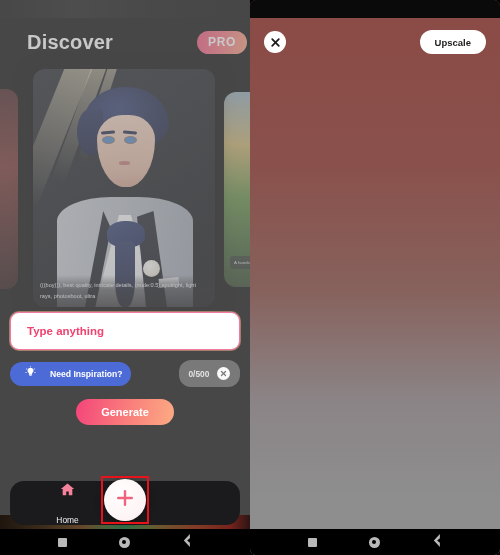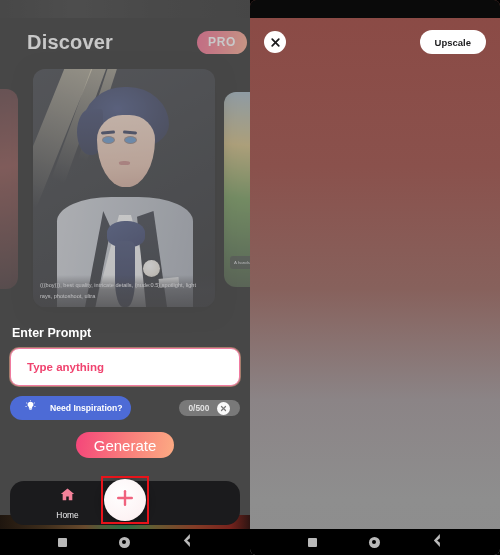--- a/index.html
+++ b/index.html
@@ -86,35 +86,35 @@
   .l-body { position:absolute; left:0; top:312px; width:250px; z-index:4; padding:0 10px; }
   .sec-label { color:#fff; font-size:12.5px; font-weight:bold; margin:14px 0 8px 2px; }
   .prompt-box { height:38px; border-radius:9px; background:#ffffff;
                 border:1.4px solid #f07aa0; box-shadow:0 0 0 1px rgba(245,170,140,.55);
                 display:flex; align-items:center; padding:0 16px; }
   .prompt-ph { color:#f0436f; font-size:11.5px; font-weight:bold; }
   .row2 { display:flex; align-items:center; margin-top:10px;gap:48px; }
   .insp-btn { width:136px; height:24px; border-radius:12px; background:#4d6bd6;
               display:flex; align-items:center; padding-left:14px; }
   .insp-btn .lbl { color:#fff; font-size:8.6px; font-weight:bold; margin-left:13px; }
-  .count-pill { margin-left:auto; width:70px; height:16px; border-radius:12px;
+  .count-pill { margin-left:auto; width:70px; height:27px; border-radius:12px;
                 background:rgba(190,190,190,.42); display:flex; align-items:center;
                 justify-content:center; }
   .count-pill .num { color:#e2e2e2; font-size:8.4px; font-weight:bold; }
   .x-btn { width:13px; height:13px; border-radius:50%; background:#fafafa; margin-left:8px;
            display:flex; align-items:center; justify-content:center; }
   .gen-btn { margin:12px auto 0; width:98px; height:26px; border-radius:14px;
              background:linear-gradient(100deg,#f4457a 0%,#f97b7b 50%,#fcab83 100%);
              display:flex; align-items:center; justify-content:center; }
-  .gen-btn span { color:#fff; font-size:15px; font-weight:normal; }
+  .gen-btn span { color:#fff; font-size:11px; font-weight:bold; }
 
   
   .tabbar { position:absolute; left:10px; bottom:30px; width:230px; height:44px;
             background:#1b1b1d; border-radius:14px; z-index:6; display:flex; }
-  .tab { flex:1; display:flex; flex-direction:column; align-items:center; justify-content:center; gap:3px; }
+  .tab { flex:1; display:flex; flex-direction:column; align-items:center; justify-content:space-between; gap:3px; }
   .tab .tl { color:#f0f0f2; font-size:8.4px; }
   .fab { position:absolute; left:50%; bottom:34px; transform:translateX(-50%);
          width:42px; height:42px; border-radius:50%;
          background:radial-gradient(circle at 40% 35%,#fff 0%,#fdf3f4 70%,#f6e2e4 100%);
          box-shadow:0 2px 10px rgba(0,0,0,.45); z-index:8;
          display:flex; align-items:center; justify-content:center; }
   .annot { position:absolute; border:2px solid #e8131a; z-index:9; pointer-events:none; }
   .annot-fab { left:101px; bottom:31px; width:48px; height:48px; }
   .thumbstrip { position:absolute; left:0; bottom:14px; width:250px; height:26px; z-index:5;
                 background:linear-gradient(90deg,#1a1008 0%,#3d2a16 18%,#6b4a2a 34%,#2e7a4a 50%,
@@ -187,21 +187,20 @@
         </div>
         <div class="rose"></div>
         <div class="pocket-sq"></div>
         <div class="card-caption">(((boy))), best quality, intricate details, (nude:0.5),spotlight, light rays, photoshoot, ultra</div>
       </div>
     </div>
 
     <div class="scrim"></div>
 
     <div class="l-body">
-      <div class="sec-label">Enter Prompt</div>
 
       <div class="prompt-box">
         <span class="prompt-ph">Type anything</span>
       </div>
 
       <div class="row2">
         <div class="insp-btn">
           <span>
             <svg width="13" height="13" viewBox="0 0 24 24" fill="#ffffff">
               <path d="M12 3a5.5 5.5 0 0 0-3 10.1V16h6v-2.9A5.5 5.5 0 0 0 12 3z"></path>

